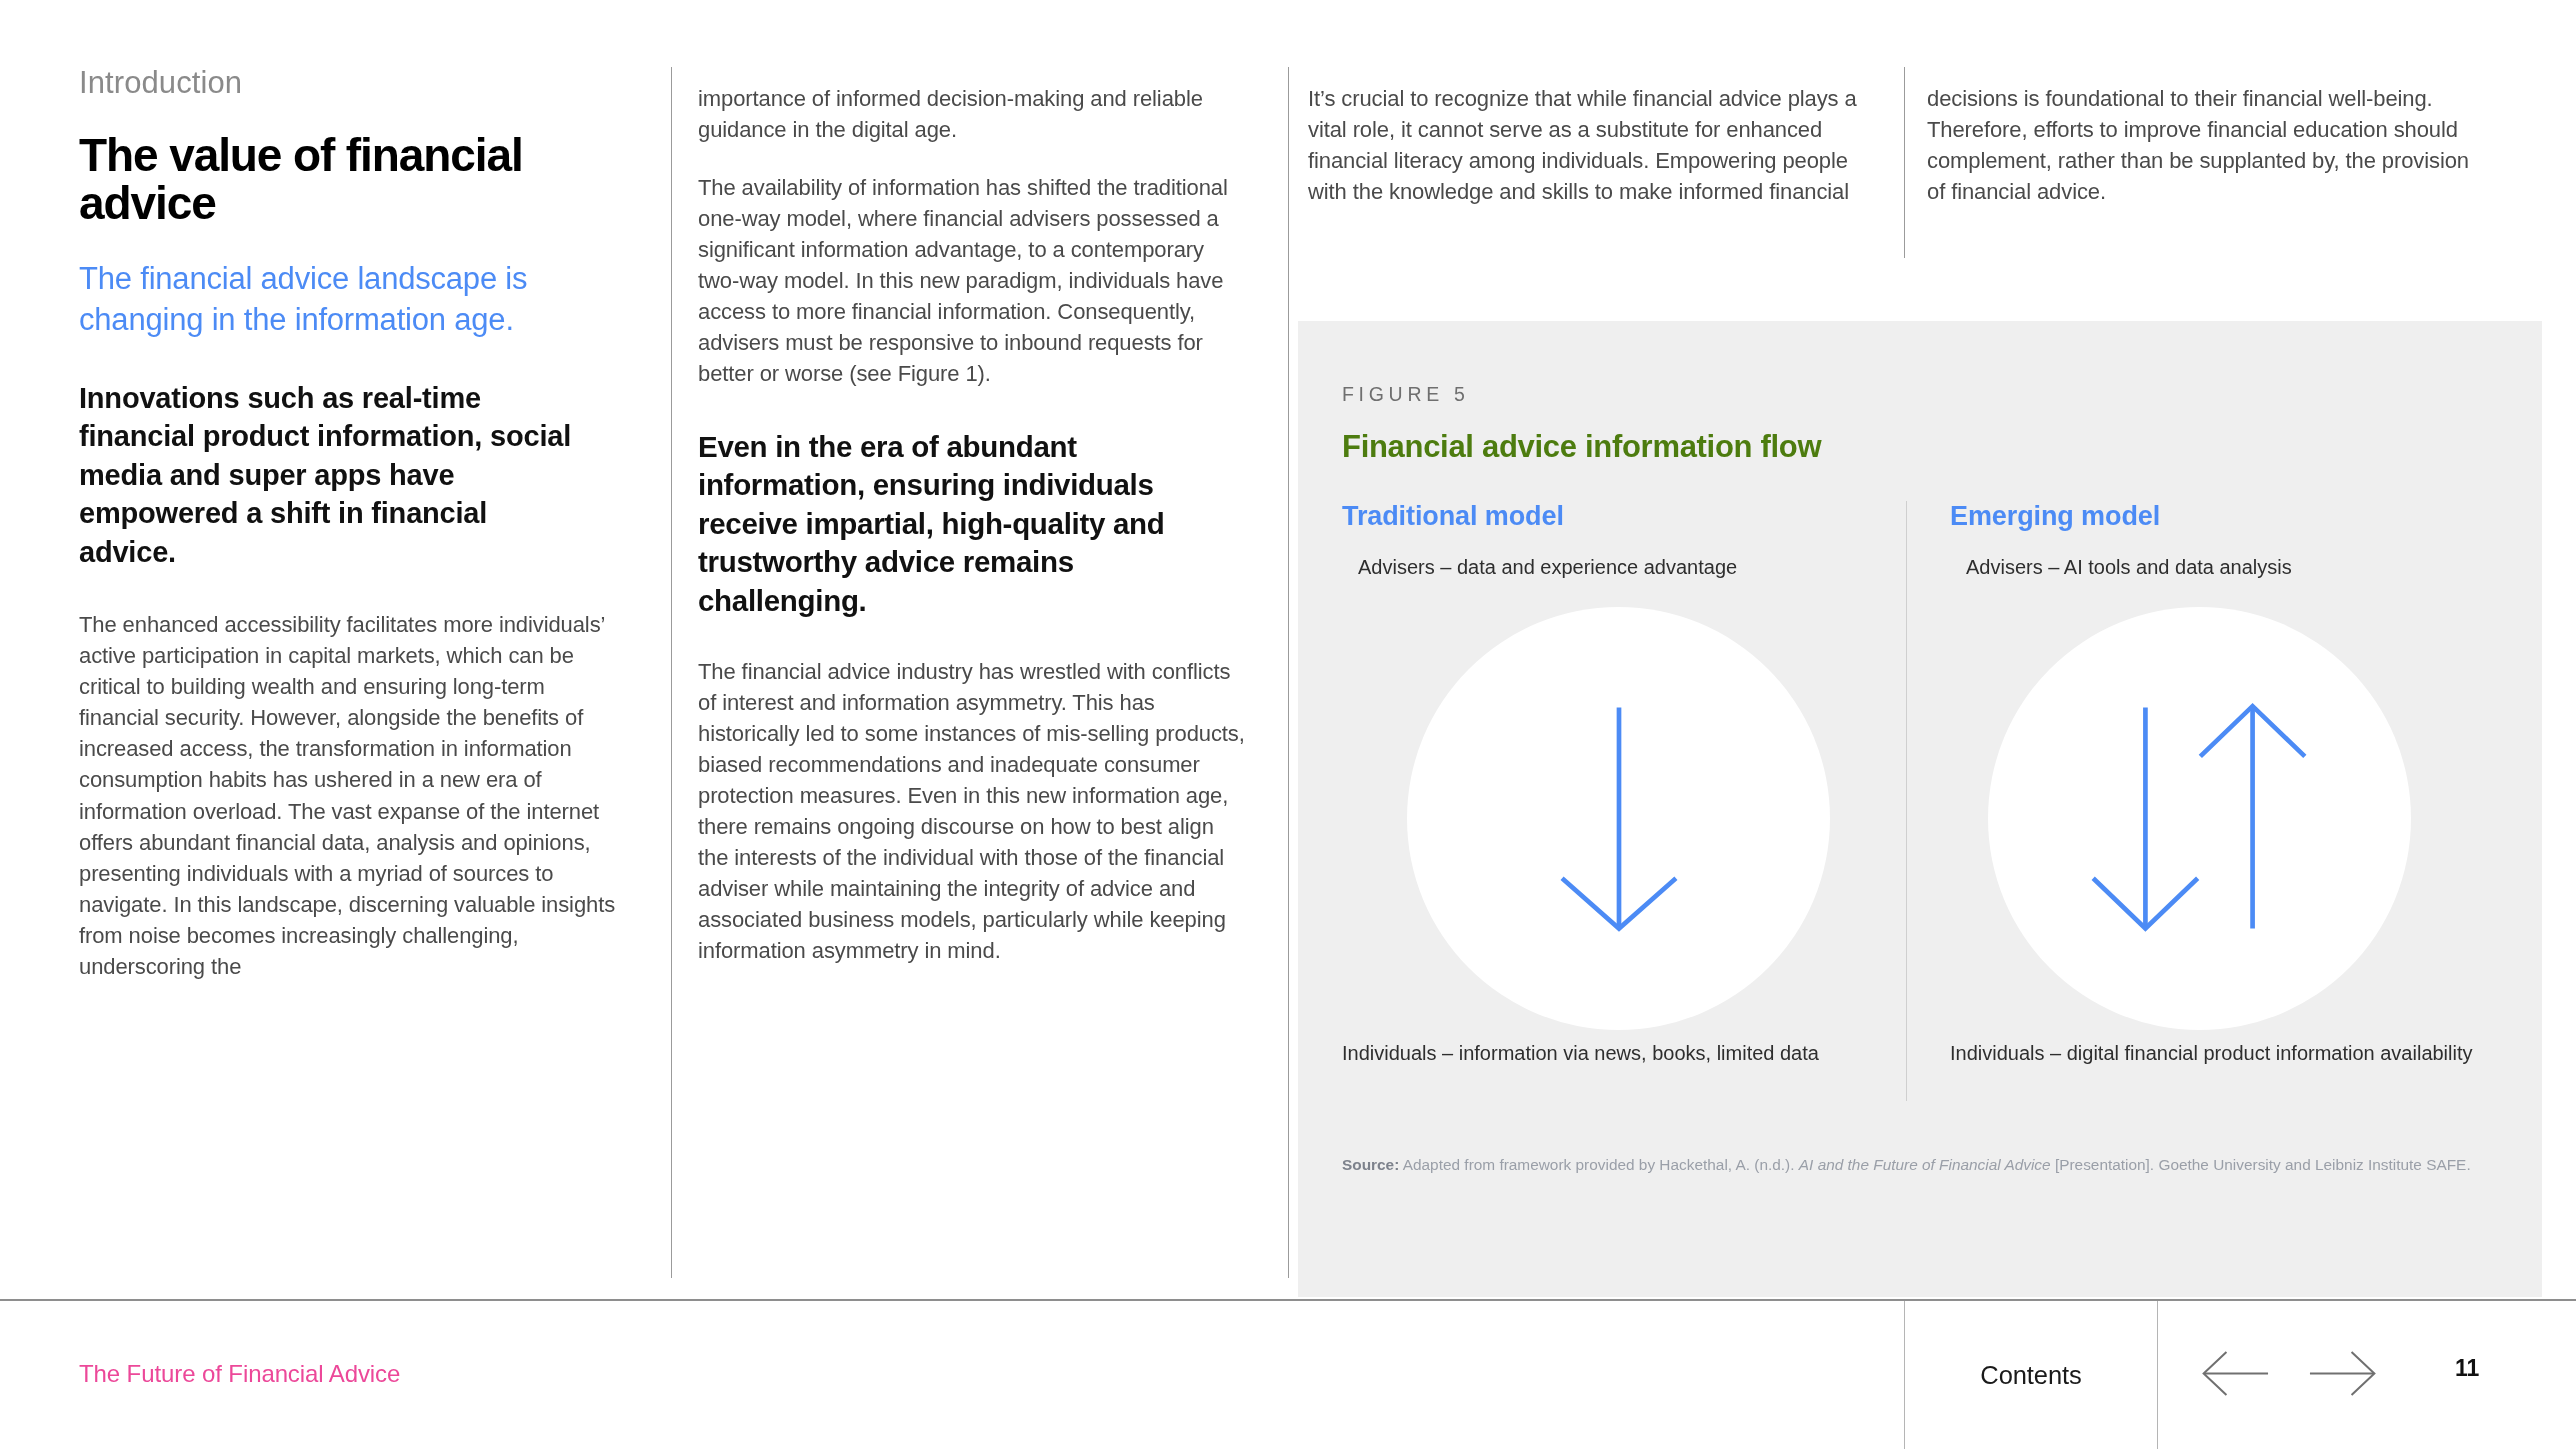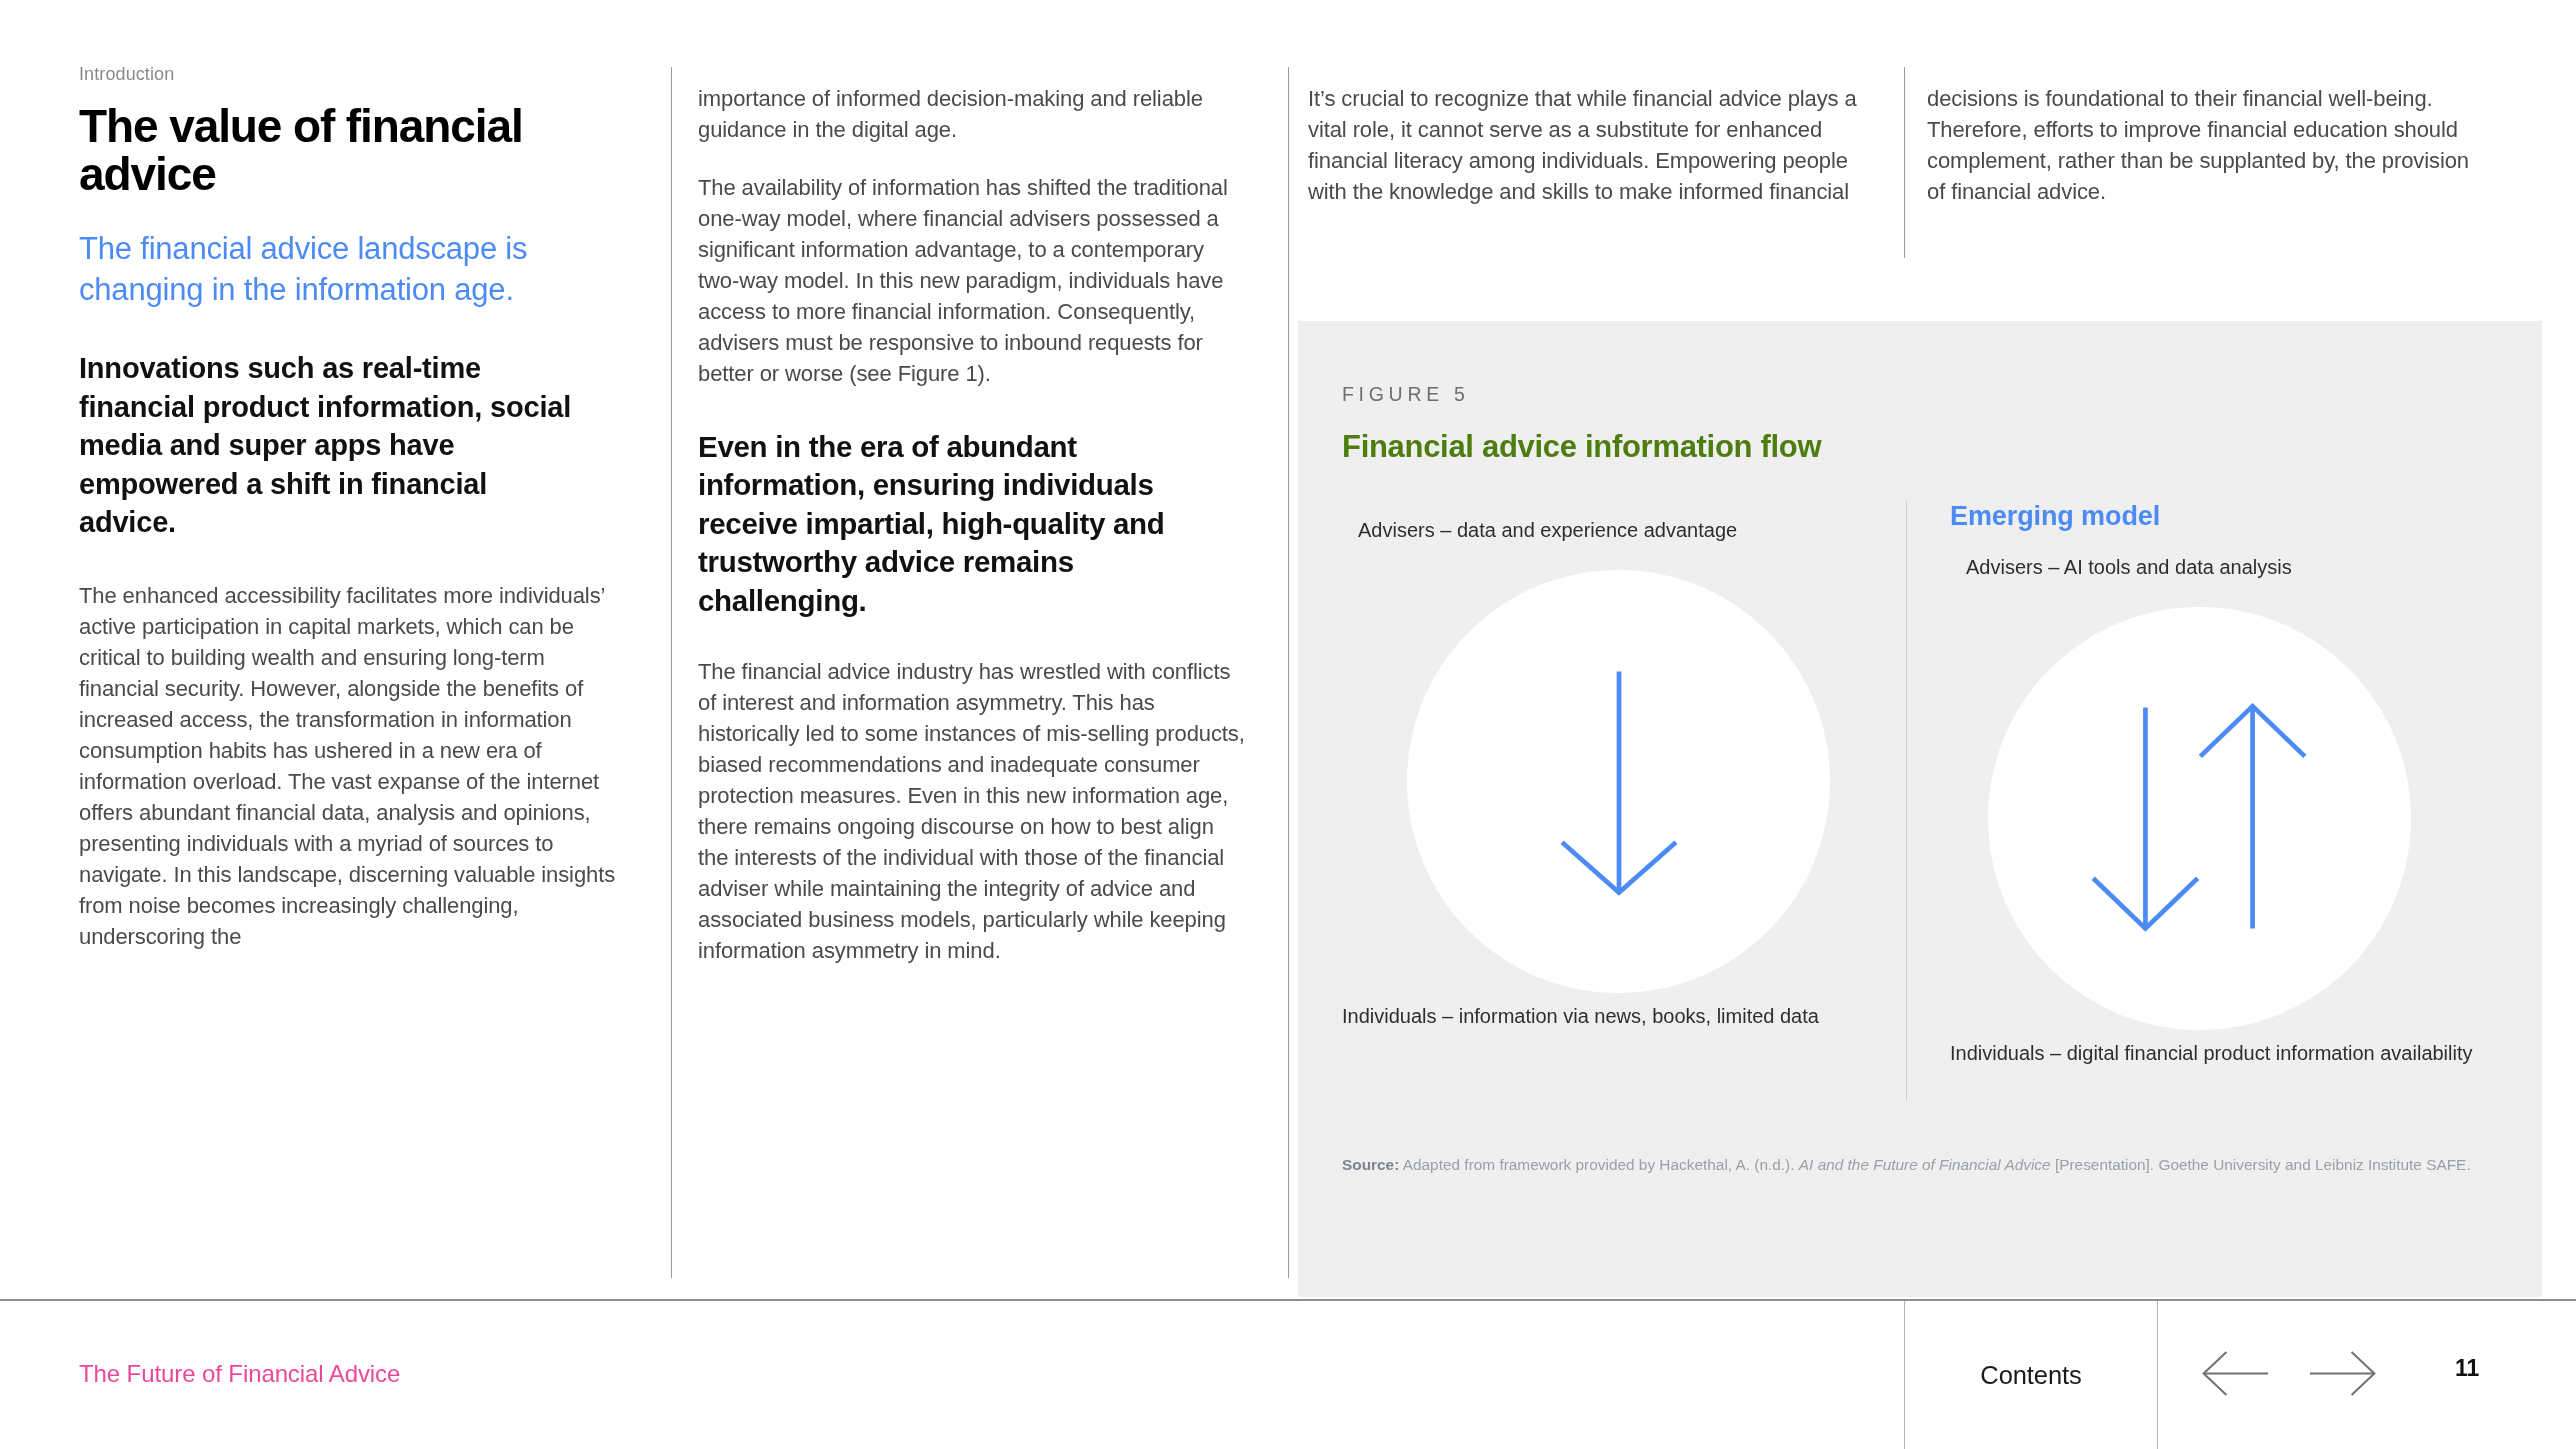--- a/index.html
+++ b/index.html
@@ -33,26 +33,26 @@
   .vrule-3 { left: 1904px; top: 67px; height: 191px; }
 
   
   .col1 {
     position: absolute;
     left: 79px;
     top: 64px;
     width: 537px;
   }
   .eyebrow {
-    font-size: 18px;
+    font-size: 31px;
     line-height: 1.2;
     color: #8a8a8a;
     font-weight: 400;
     letter-spacing: 0.1px;
-    margin: 0 0 16px 0;
+    margin: 0 0 30px 0;
   }
   .headline {
     font-size: 46px;
     line-height: 1.05;
     font-weight: 700;
     color: #000000;
     letter-spacing: -1.1px;
     margin: 0 0 31px 0;
     max-width: 530px;
   }
@@ -300,20 +300,21 @@
   </div>
 
   <div class="figure">
     <div class="fig-eyebrow">FIGURE 5</div>
     <div class="fig-title">Financial advice information flow</div>
 
     <div class="fig-grid">
       <div class="fig-divider"></div>
 
       <div class="fig-col">
+        <div class="model-title">Traditional model</div>
         <p class="model-top-label">Advisers – data and experience advantage</p>
         <div class="circle-wrap">
           <div class="circle">
             <svg width="288" height="288" viewBox="0 0 430 430">
               <g stroke="#4c8bf5" stroke-width="7" fill="none" stroke-linecap="butt">
                 <line x1="215" y1="50" x2="215" y2="380"></line>
                 <polyline points="130,305 215,380 300,305" stroke-linejoin="miter"></polyline>
               </g>
             </svg>
           </div>

